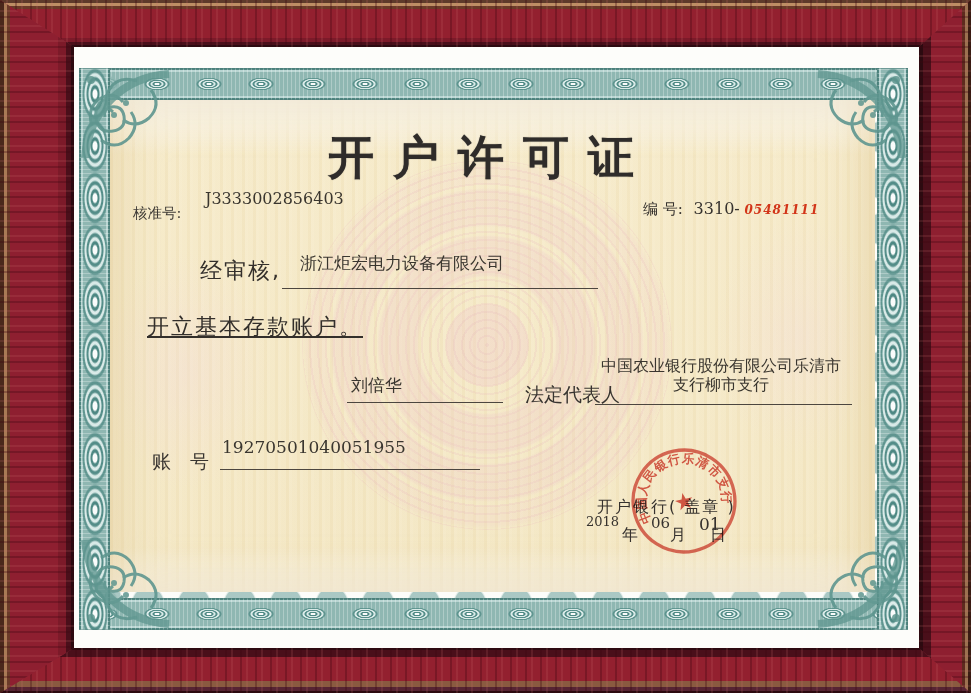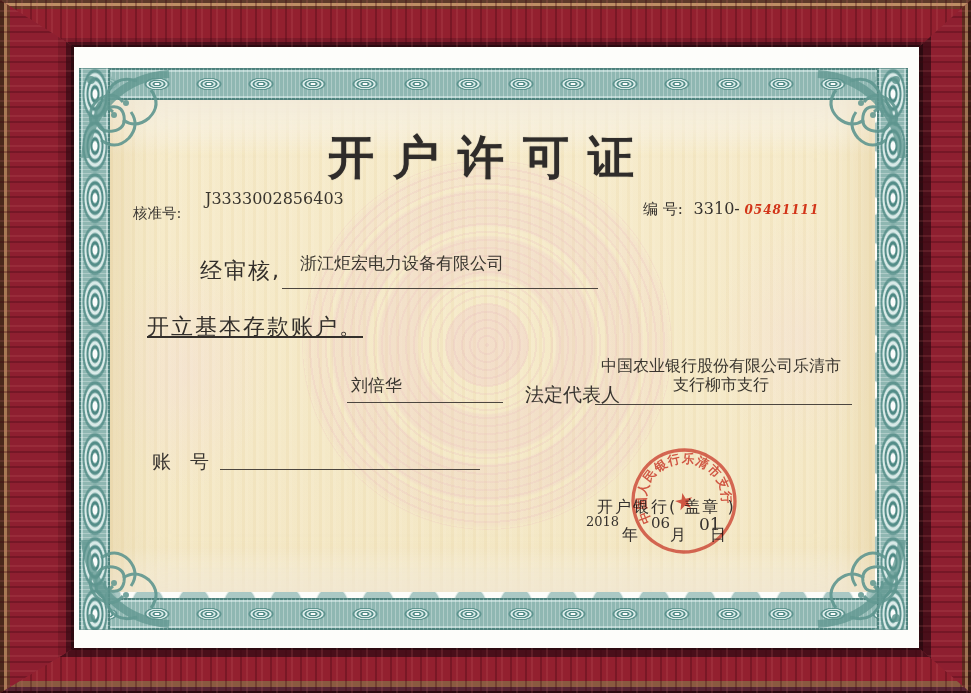--- a/index.html
+++ b/index.html
@@ -214,20 +214,21 @@
     <div class="abs big" style="left:147px;top:312px;text-decoration:underline;">开立基本存款账户。</div>
 
     <div class="abs val" style="left:351px;top:374px;">刘倍华</div>
     <div class="uline" style="left:347px;top:402px;width:156px;"></div>
 
     <div class="abs mid" style="left:525px;top:382px;">法定代表人</div>
     <div class="abs val wrap" style="left:595px;top:357px;width:252px;font-size:16px;white-space:normal;">中国农业银行股份有限公司乐清市支行柳市支行</div>
     <div class="uline" style="left:595px;top:404px;width:257px;"></div>
 
     <div class="abs mid" style="left:152px;top:449px;">账　号</div>
+    <div class="abs val num" style="left:222px;top:437px;">19270501040051955</div>
     <div class="uline" style="left:220px;top:469px;width:260px;"></div>
 
     <div class="abs" style="left:597px;top:497px;font-size:16px;letter-spacing:2px;">开户银行( 盖章 )</div>
     <div class="abs num" style="left:586px;top:514px;font-size:13px;">2018</div>
     <div class="abs num" style="left:651px;top:514px;font-size:15px;">06</div>
     <div class="abs num" style="left:699px;top:514px;font-size:17px;">01</div>
     <div class="abs" style="left:622px;top:525px;font-size:16px;">年</div>
     <div class="abs" style="left:670px;top:525px;font-size:16px;">月</div>
     <div class="abs" style="left:710px;top:525px;font-size:16px;">日</div>
   </div>

